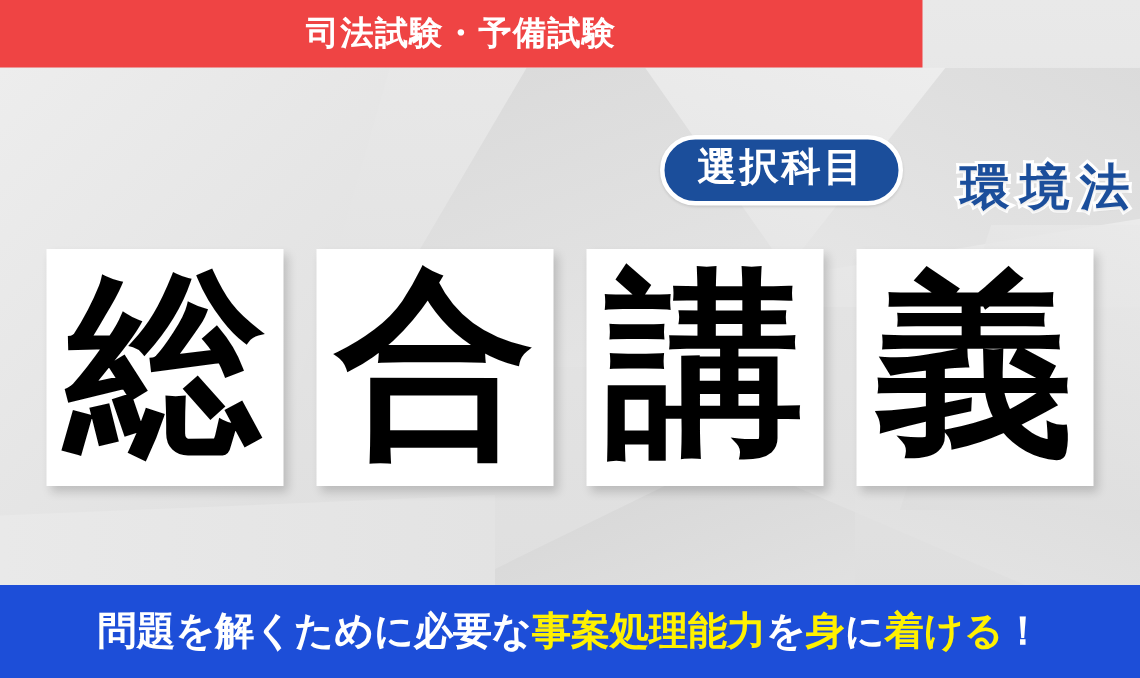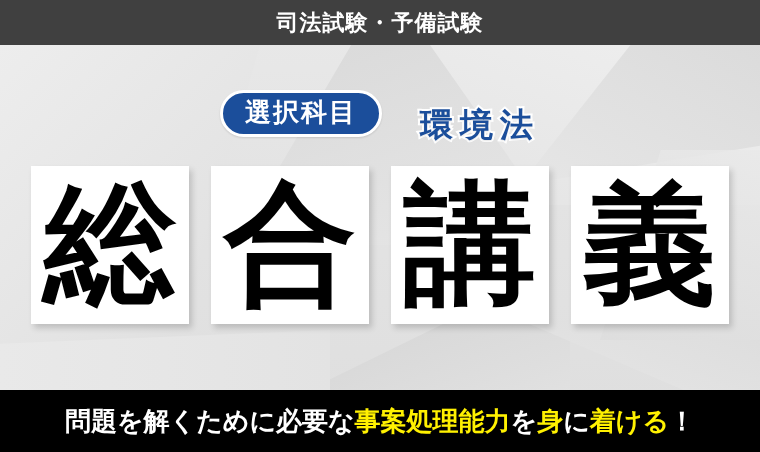--- a/index.html
+++ b/index.html
@@ -81,43 +81,43 @@
     width: 160px; height: 190px;
     background: linear-gradient(200deg, #e9e9e9 0%, #dddddd 100%);
     clip-path: polygon(38% 0, 100% 0, 100% 100%, 0 100%);
     opacity: .8;
   }
 
   
   .top-bar {
     position: absolute;
     left: 0; top: 0;
-    width: 760px; height: 45px;
-    background: #404040;
+    width: 615px; height: 45px;
+    background: #ef4444;
     display: flex;
     align-items: center;
     justify-content: center;
   }
   .top-bar-title {
     color: #ffffff;
     font-size: 22px;
     font-weight: 700;
     letter-spacing: 1px;
     line-height: 1;
     white-space: nowrap;
   }
 
   
   .subject-row {
     position: absolute;
     left: 0; top: 84px;
     width: 760px;
     display: flex;
     align-items: center;
-    justify-content: center;
+    justify-content: flex-end;
     gap: 38px;
   }
   .subject-badge {
     background: #1b4e9b;
     color: #ffffff;
     font-size: 26px;
     font-weight: 700;
     letter-spacing: 2px;
     padding: 6px 22px 8px 22px;
     border-radius: 999px;
@@ -167,21 +167,21 @@
     line-height: 1;
     letter-spacing: 0;
     transform: translateY(-2px);
   }
 
   
   .bottom-bar {
     position: absolute;
     left: 0; top: 390px;
     width: 760px; height: 62px;
-    background: #000000;
+    background: #1d4ed8;
     display: flex;
     align-items: center;
     justify-content: center;
   }
   .bottom-text {
     font-size: 26px;
     font-weight: 700;
     line-height: 1;
     white-space: nowrap;
     letter-spacing: 0px;

